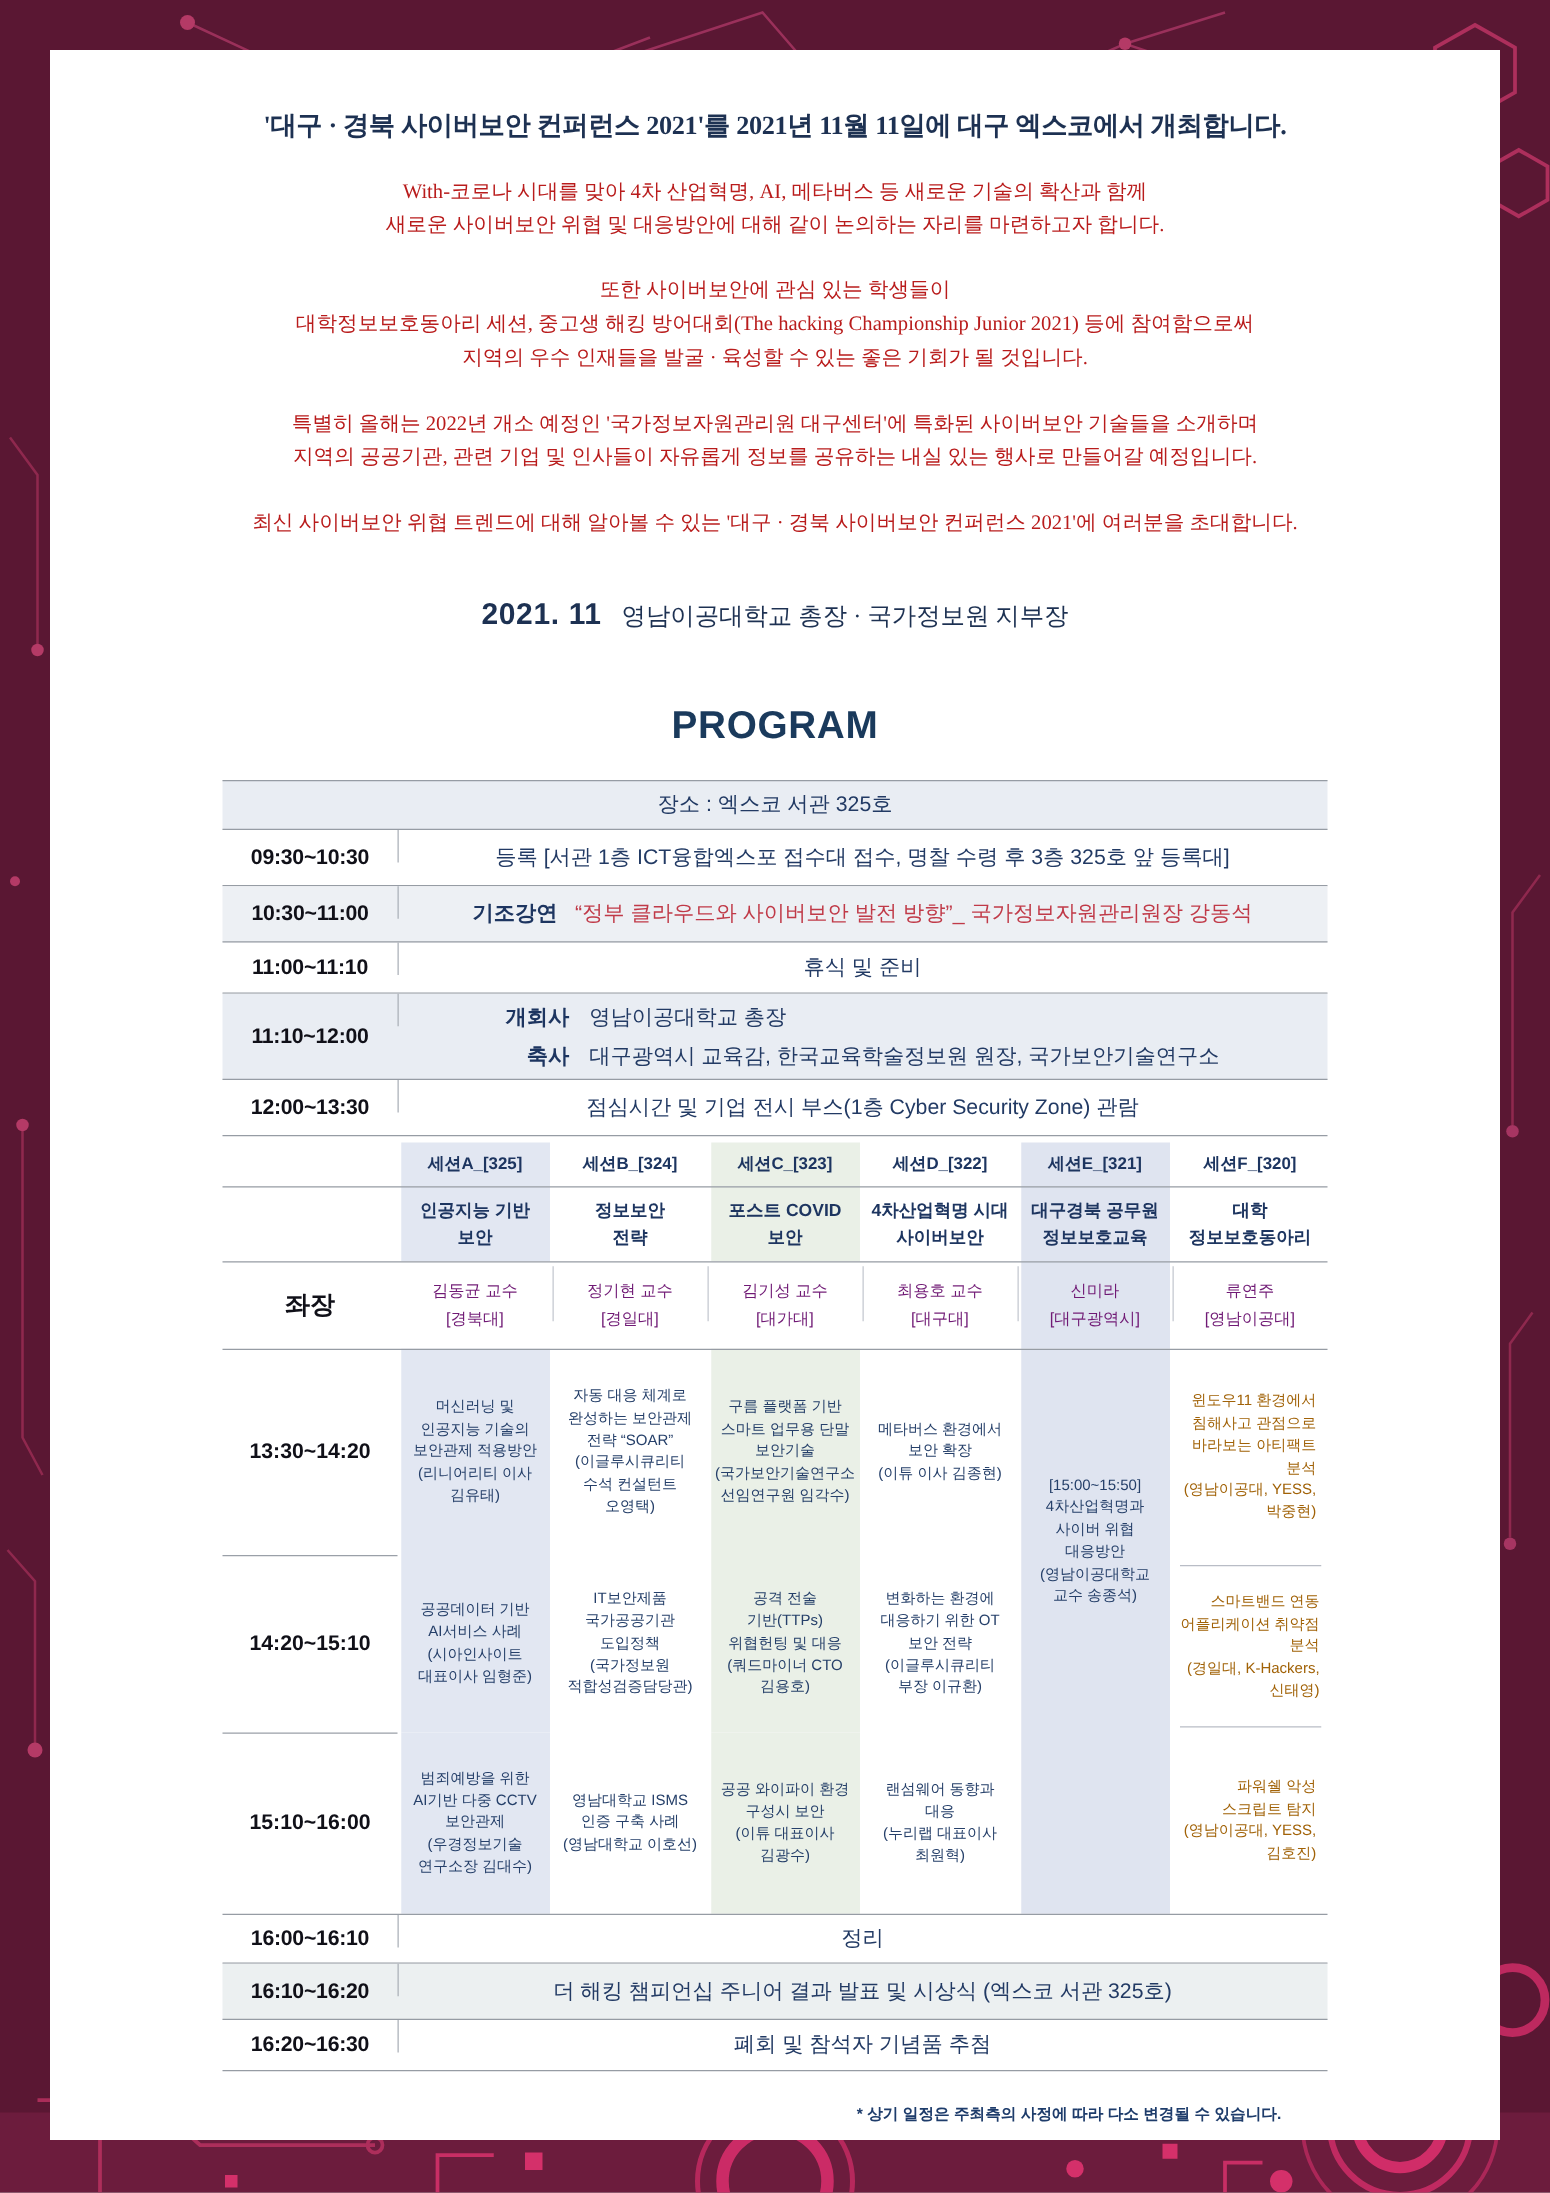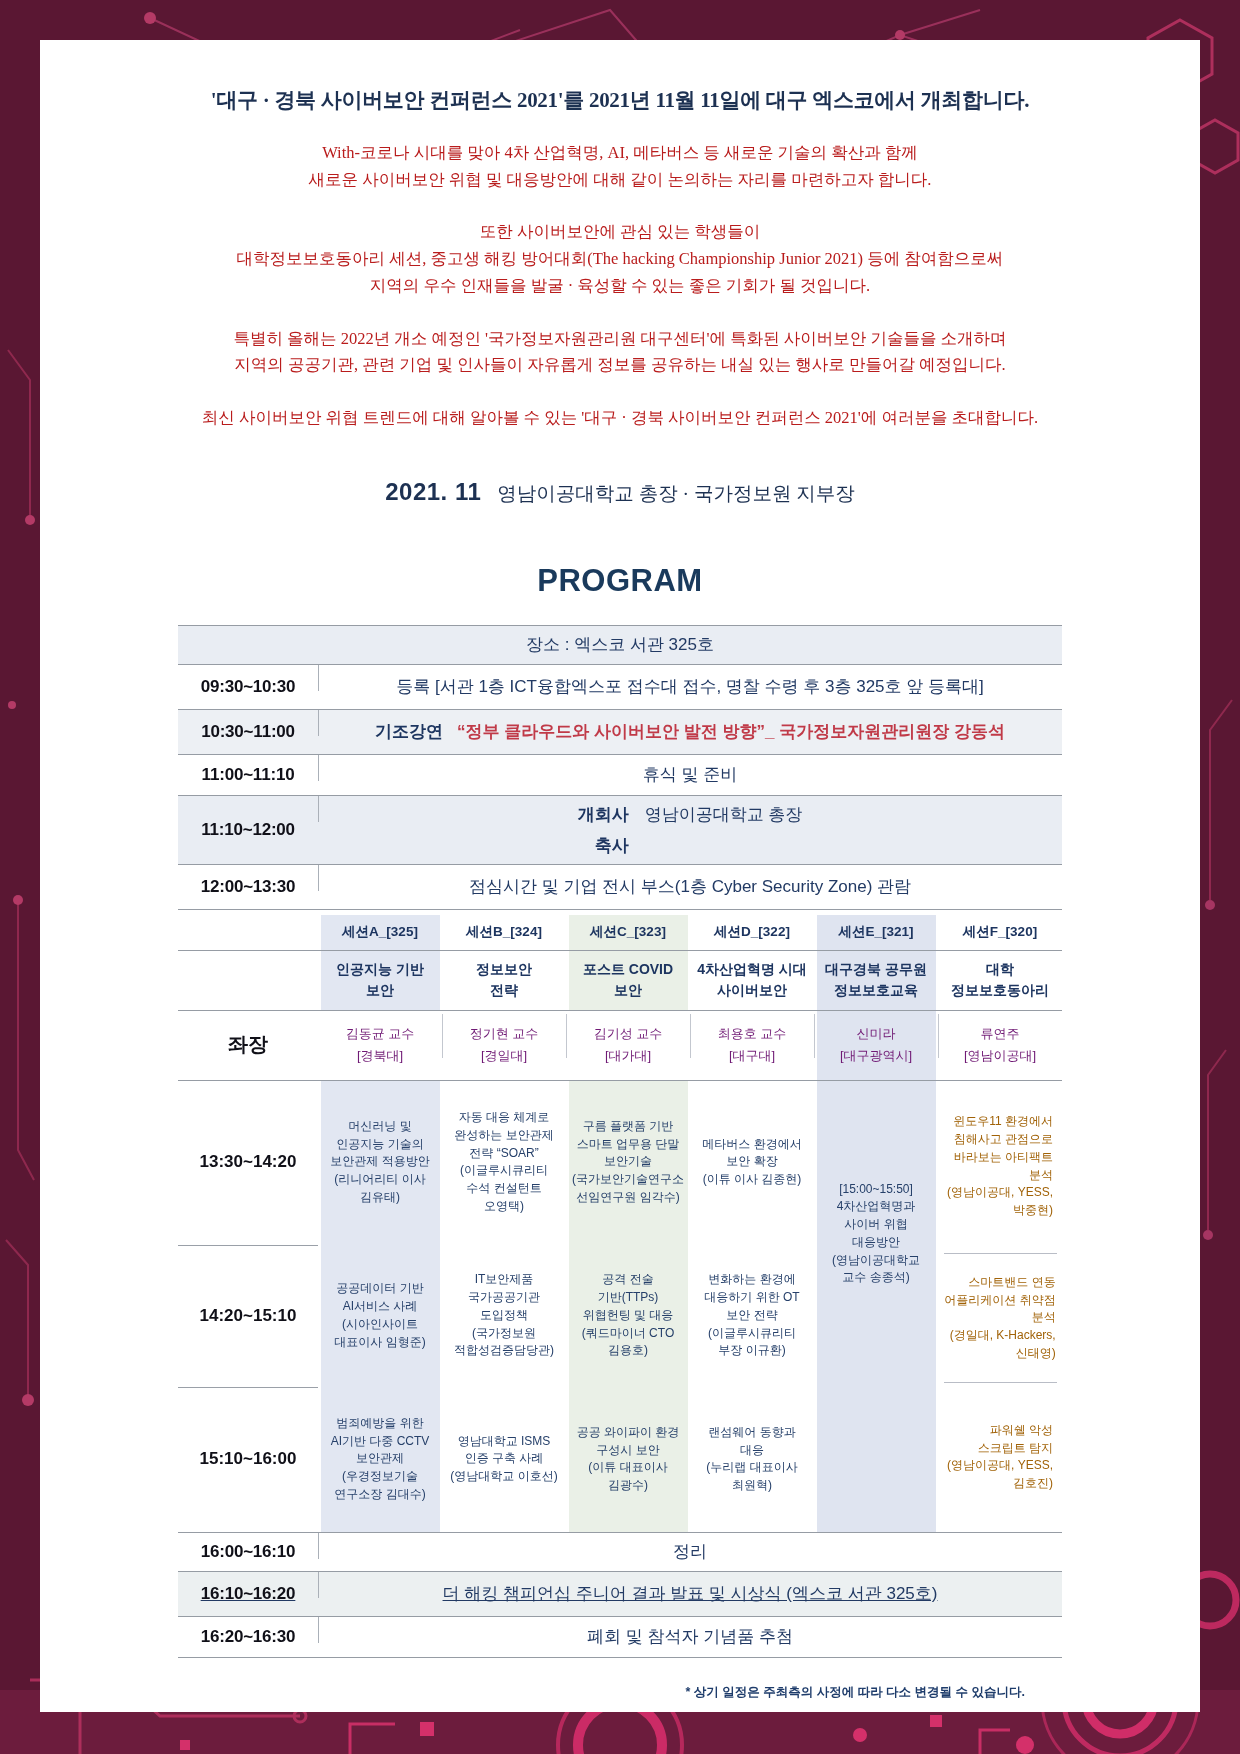--- a/index.html
+++ b/index.html
@@ -27,21 +27,21 @@
   .trow.first{border-top:1px solid #969ca4;}
   .ttime{width:140px;display:flex;align-items:center;justify-content:center;
          font-weight:bold;font-size:17px;color:#101018;letter-spacing:-0.2px;flex:none;}
   .tcontent{flex:1;display:flex;align-items:center;justify-content:center;
             font-size:17px;position:relative;text-align:center;}
   .tcontent.tick::before{content:"";position:absolute;left:0;top:0;width:1px;height:26px;background:#aab0b8;}
   .bg-gray{background:#edf0f4;}
   .bg-gray2{background:#e9edf3;}
   .bg-gray3{background:#ecf0f1;}
   .kn-label{font-weight:bold;color:#1d3560;margin-right:14px;}
-  .kn-text{color:#c03a48;font-weight:bold;}
+  .kn-text{color:#c03a48;font-weight:normal;}
   .open-lines{display:grid;grid-template-columns:auto auto;column-gap:16px;row-gap:8px;text-align:left;}
   .open-lines .lab{font-weight:bold;color:#1d3560;text-align:right;}
   
   .session-grid{
     display:grid;position:relative;
     grid-template-columns:140px repeat(6,124px);
     grid-template-rows:40px 60px 70px 165px 142px 145px;
   }
   .sg-cell{margin:0 2.5px;display:flex;flex-direction:column;align-items:center;justify-content:center;
            text-align:center;white-space:pre-line;}
@@ -187,20 +187,21 @@
       <div class="tcontent tick">휴식 및 준비</div>
     </div>
 
     <div class="trow bg-gray2" style="height:68px;">
       <div class="ttime">11:10~12:00</div>
       <div class="tcontent tick">
         <div class="open-lines">
           <span class="lab">개회사</span>
           <span>영남이공대학교 총장</span>
           <span class="lab">축사</span>
+          <span>대구광역시 교육감, 한국교육학술정보원 원장, 국가보안기술연구소</span>
         </div>
       </div>
     </div>
 
     <div class="trow" style="height:44px;">
       <div class="ttime">12:00~13:30</div>
       <div class="tcontent tick">점심시간 및 기업 전시 부스(1층 Cyber Security Zone) 관람</div>
     </div>
 
     <div class="session-grid">
@@ -329,21 +330,21 @@
       <div class="sg-line" style="top:100px;"></div>
       <div class="sg-line" style="top:170px;"></div>
       <div class="sg-line partial" style="top:335px;"></div>
       <div class="sg-line partial" style="top:477px;"></div>
     </div>
 
     <div class="trow first" style="height:38px;">
       <div class="ttime">16:00~16:10</div>
       <div class="tcontent tick">정리</div>
     </div>
-    <div class="trow bg-gray3" style="height:44px;text-decoration:underline;">
+    <div class="trow bg-gray3" style="height:44px;">
       <div class="ttime">16:10~16:20</div>
       <div class="tcontent tick">더 해킹 챔피언십 주니어 결과 발표 및 시상식 (엑스코 서관 325호)</div>
     </div>
     <div class="trow" style="height:40px;">
       <div class="ttime">16:20~16:30</div>
       <div class="tcontent tick">폐회 및 참석자 기념품 추첨</div>
     </div>
   </div>
 
   <div class="footnote">* 상기 일정은 주최측의 사정에 따라 다소 변경될 수 있습니다.</div>

